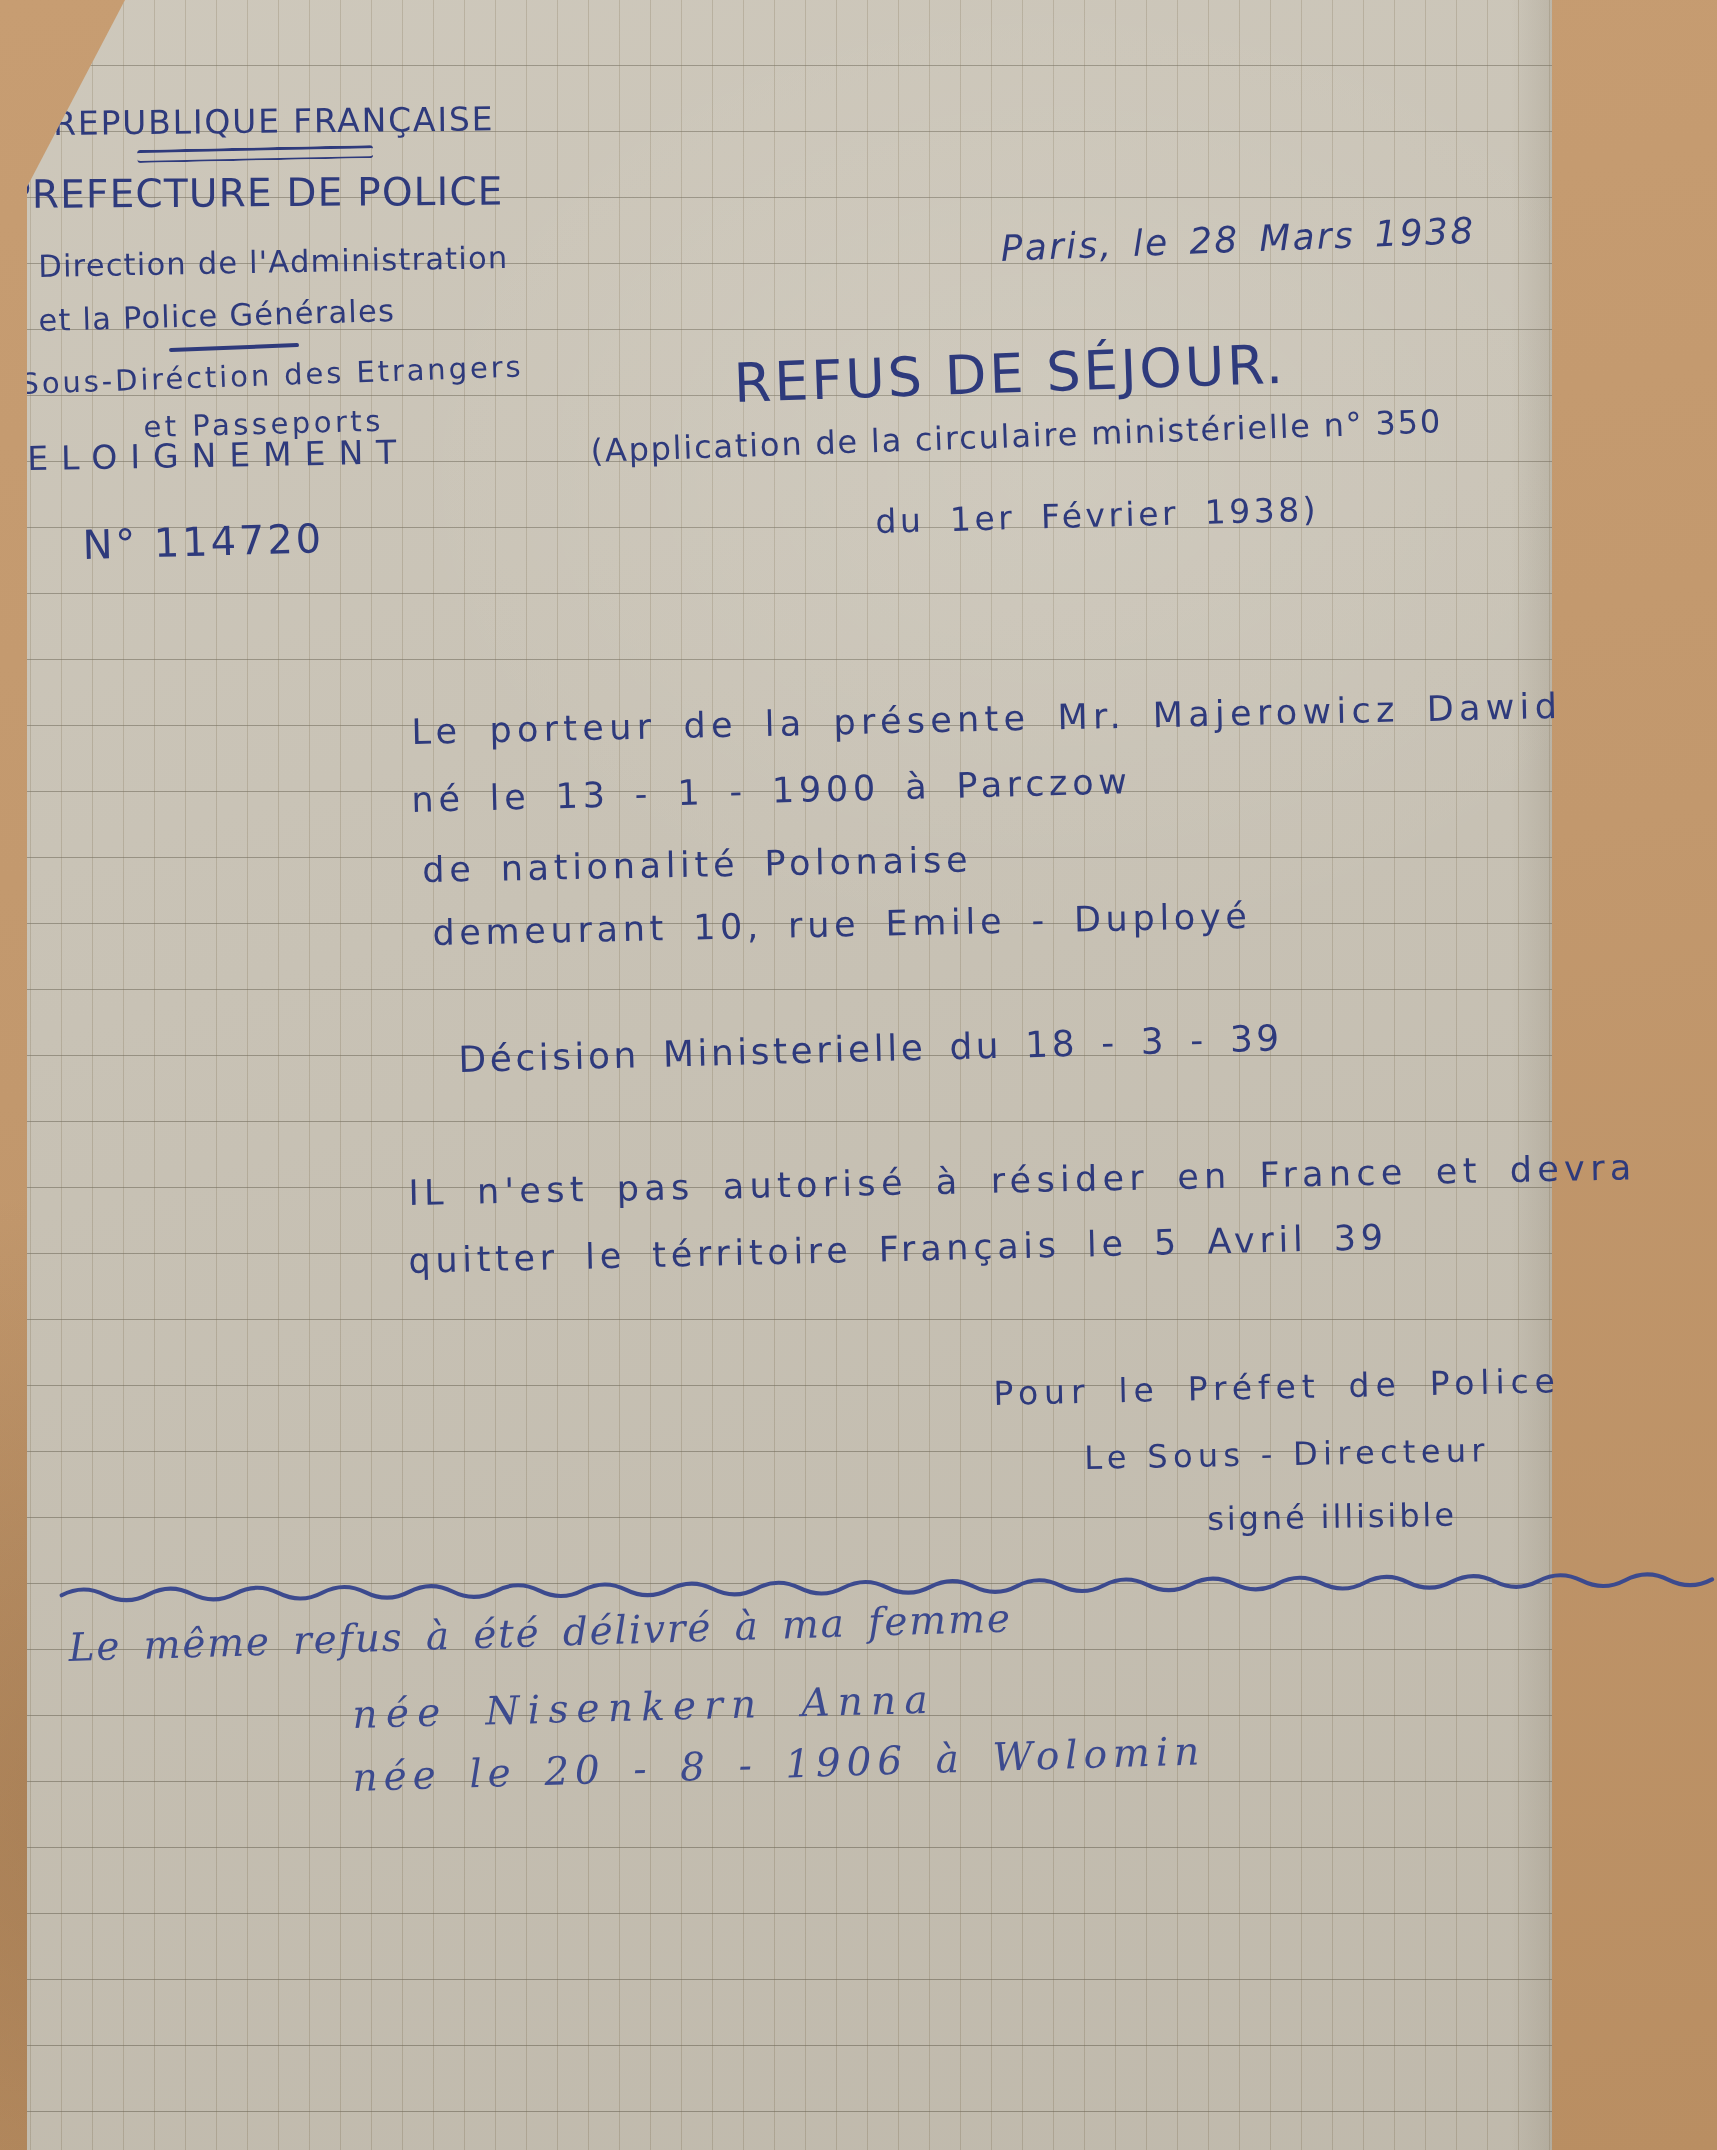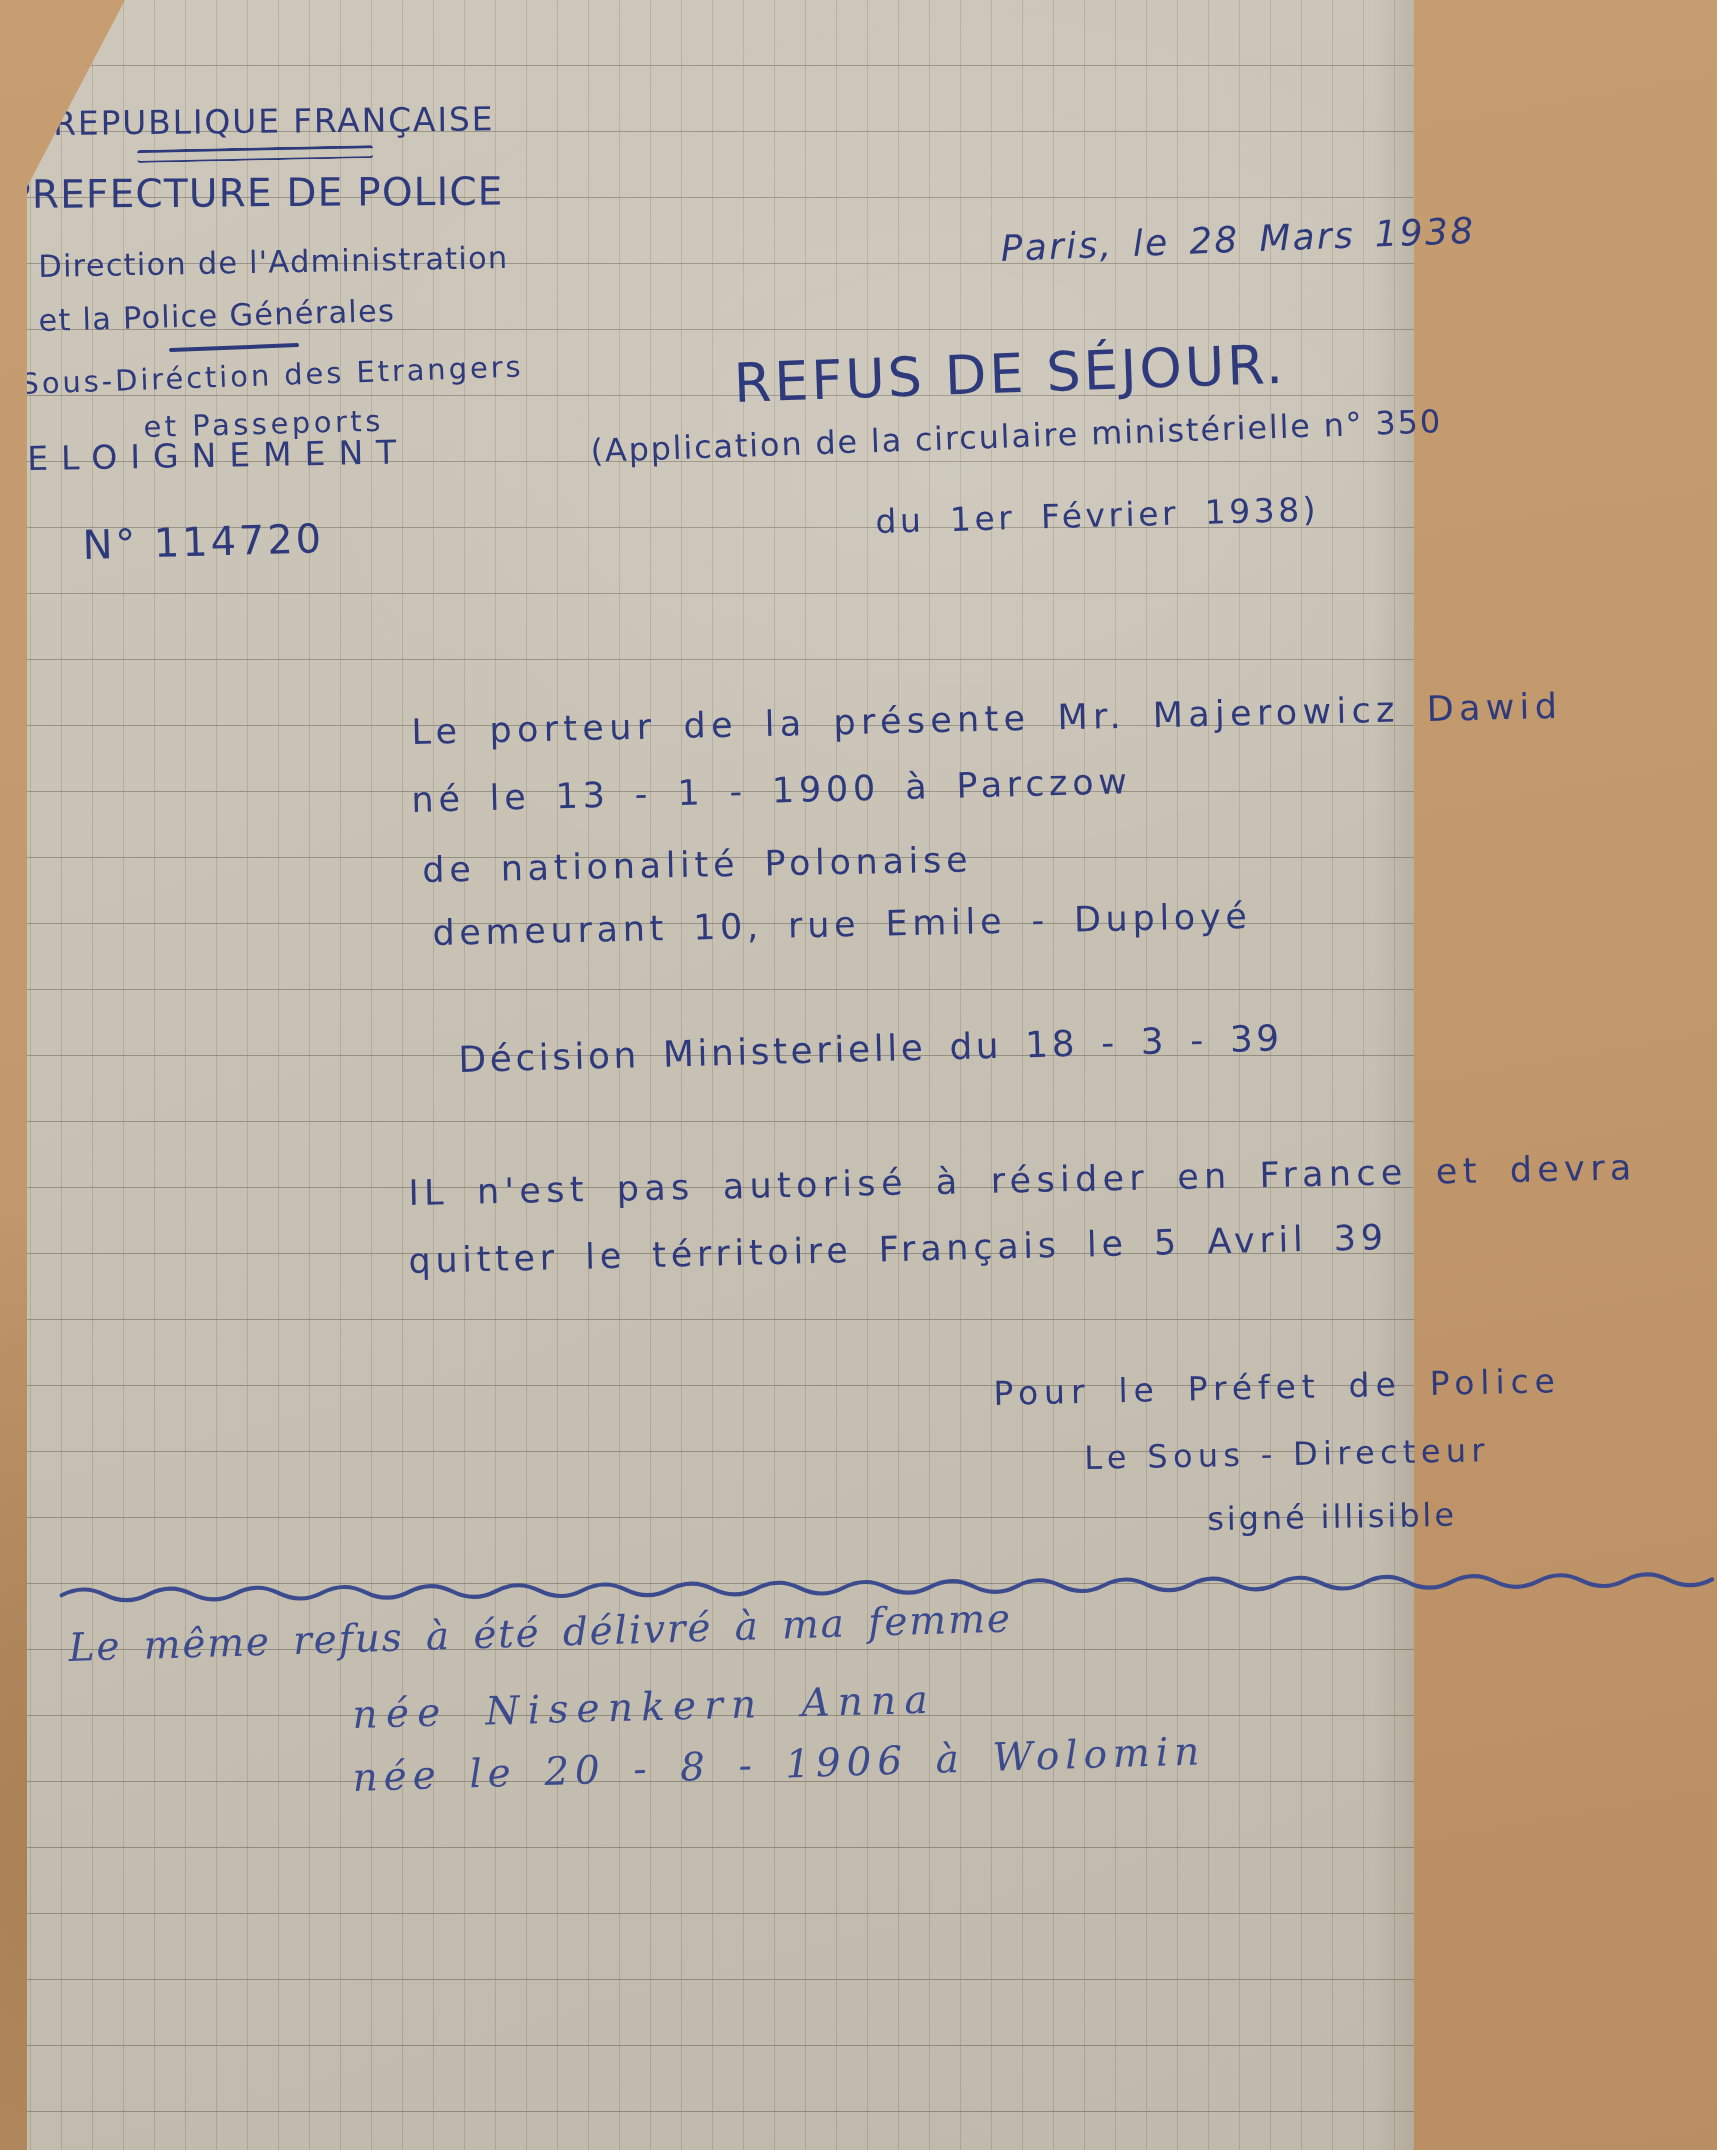--- a/index.html
+++ b/index.html
@@ -3,21 +3,21 @@
 <meta charset="utf-8">
 <title>Refus de séjour — archive scan</title>
 <style>
   html,body{margin:0;padding:0;width:1718px;height:2151px;overflow:hidden;}
   body{
     font-family:"DejaVu Sans", sans-serif;
     background:
       radial-gradient(1292px 940px at 15% 85%, rgba(120,82,45,.35), rgba(0,0,0,0) 70%),
       linear-gradient(170deg,#c79d72 0%, #c2986d 45%, #b98e62 100%);
   }
-  .scene{position:relative;width:1414px;height:2151px;}
+  .scene{position:relative;width:1552px;height:2151px;}
   
   .paper{
     position:absolute;inset:0;
     clip-path:polygon(125px 0px, 1718px 0px, 1718px 2151px, 27px 2151px, 27px 187px);
     background-color:#cac4b7;
     background-image:
       linear-gradient(90deg, rgba(90,70,48,.22) 0px, rgba(90,70,48,0) 20px),
       linear-gradient(270deg, rgba(110,100,80,.16) 0px, rgba(110,100,80,0) 41px),
       radial-gradient(1116px 822px at 68% 22%, rgba(255,255,248,.10), rgba(0,0,0,0) 60%),
       linear-gradient(165deg, rgba(255,252,244,.07), rgba(70,60,40,.08)),

